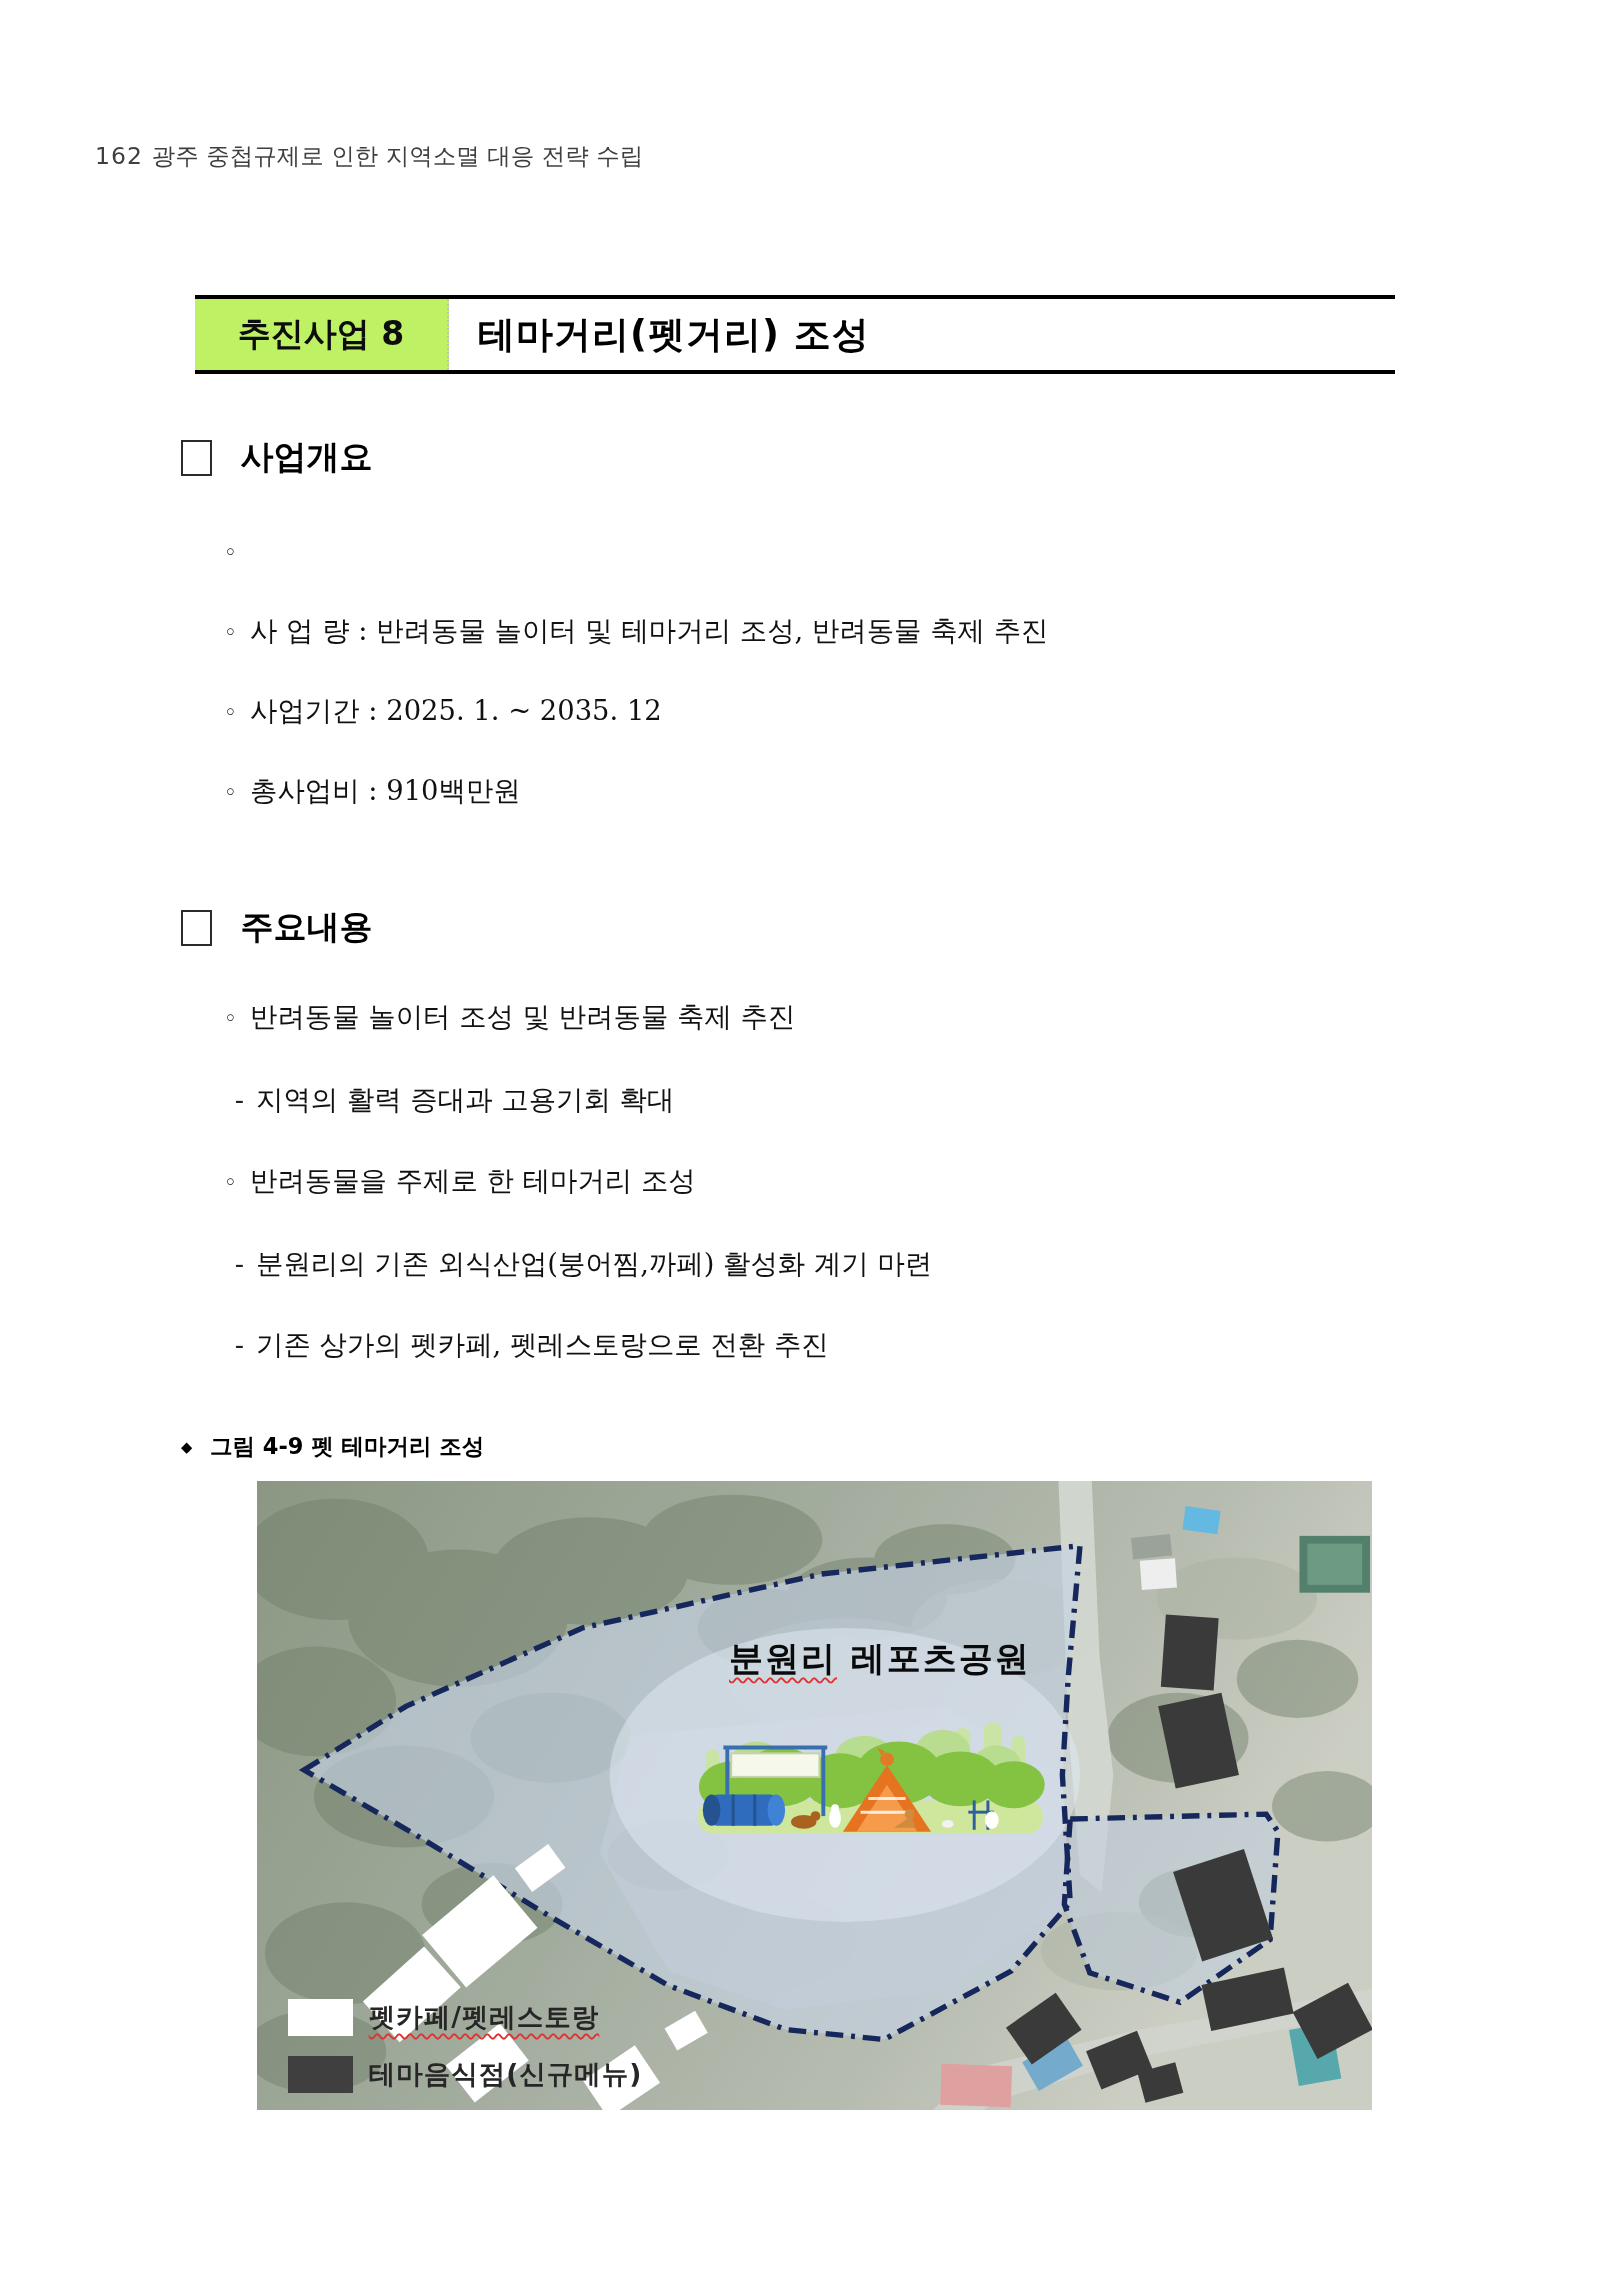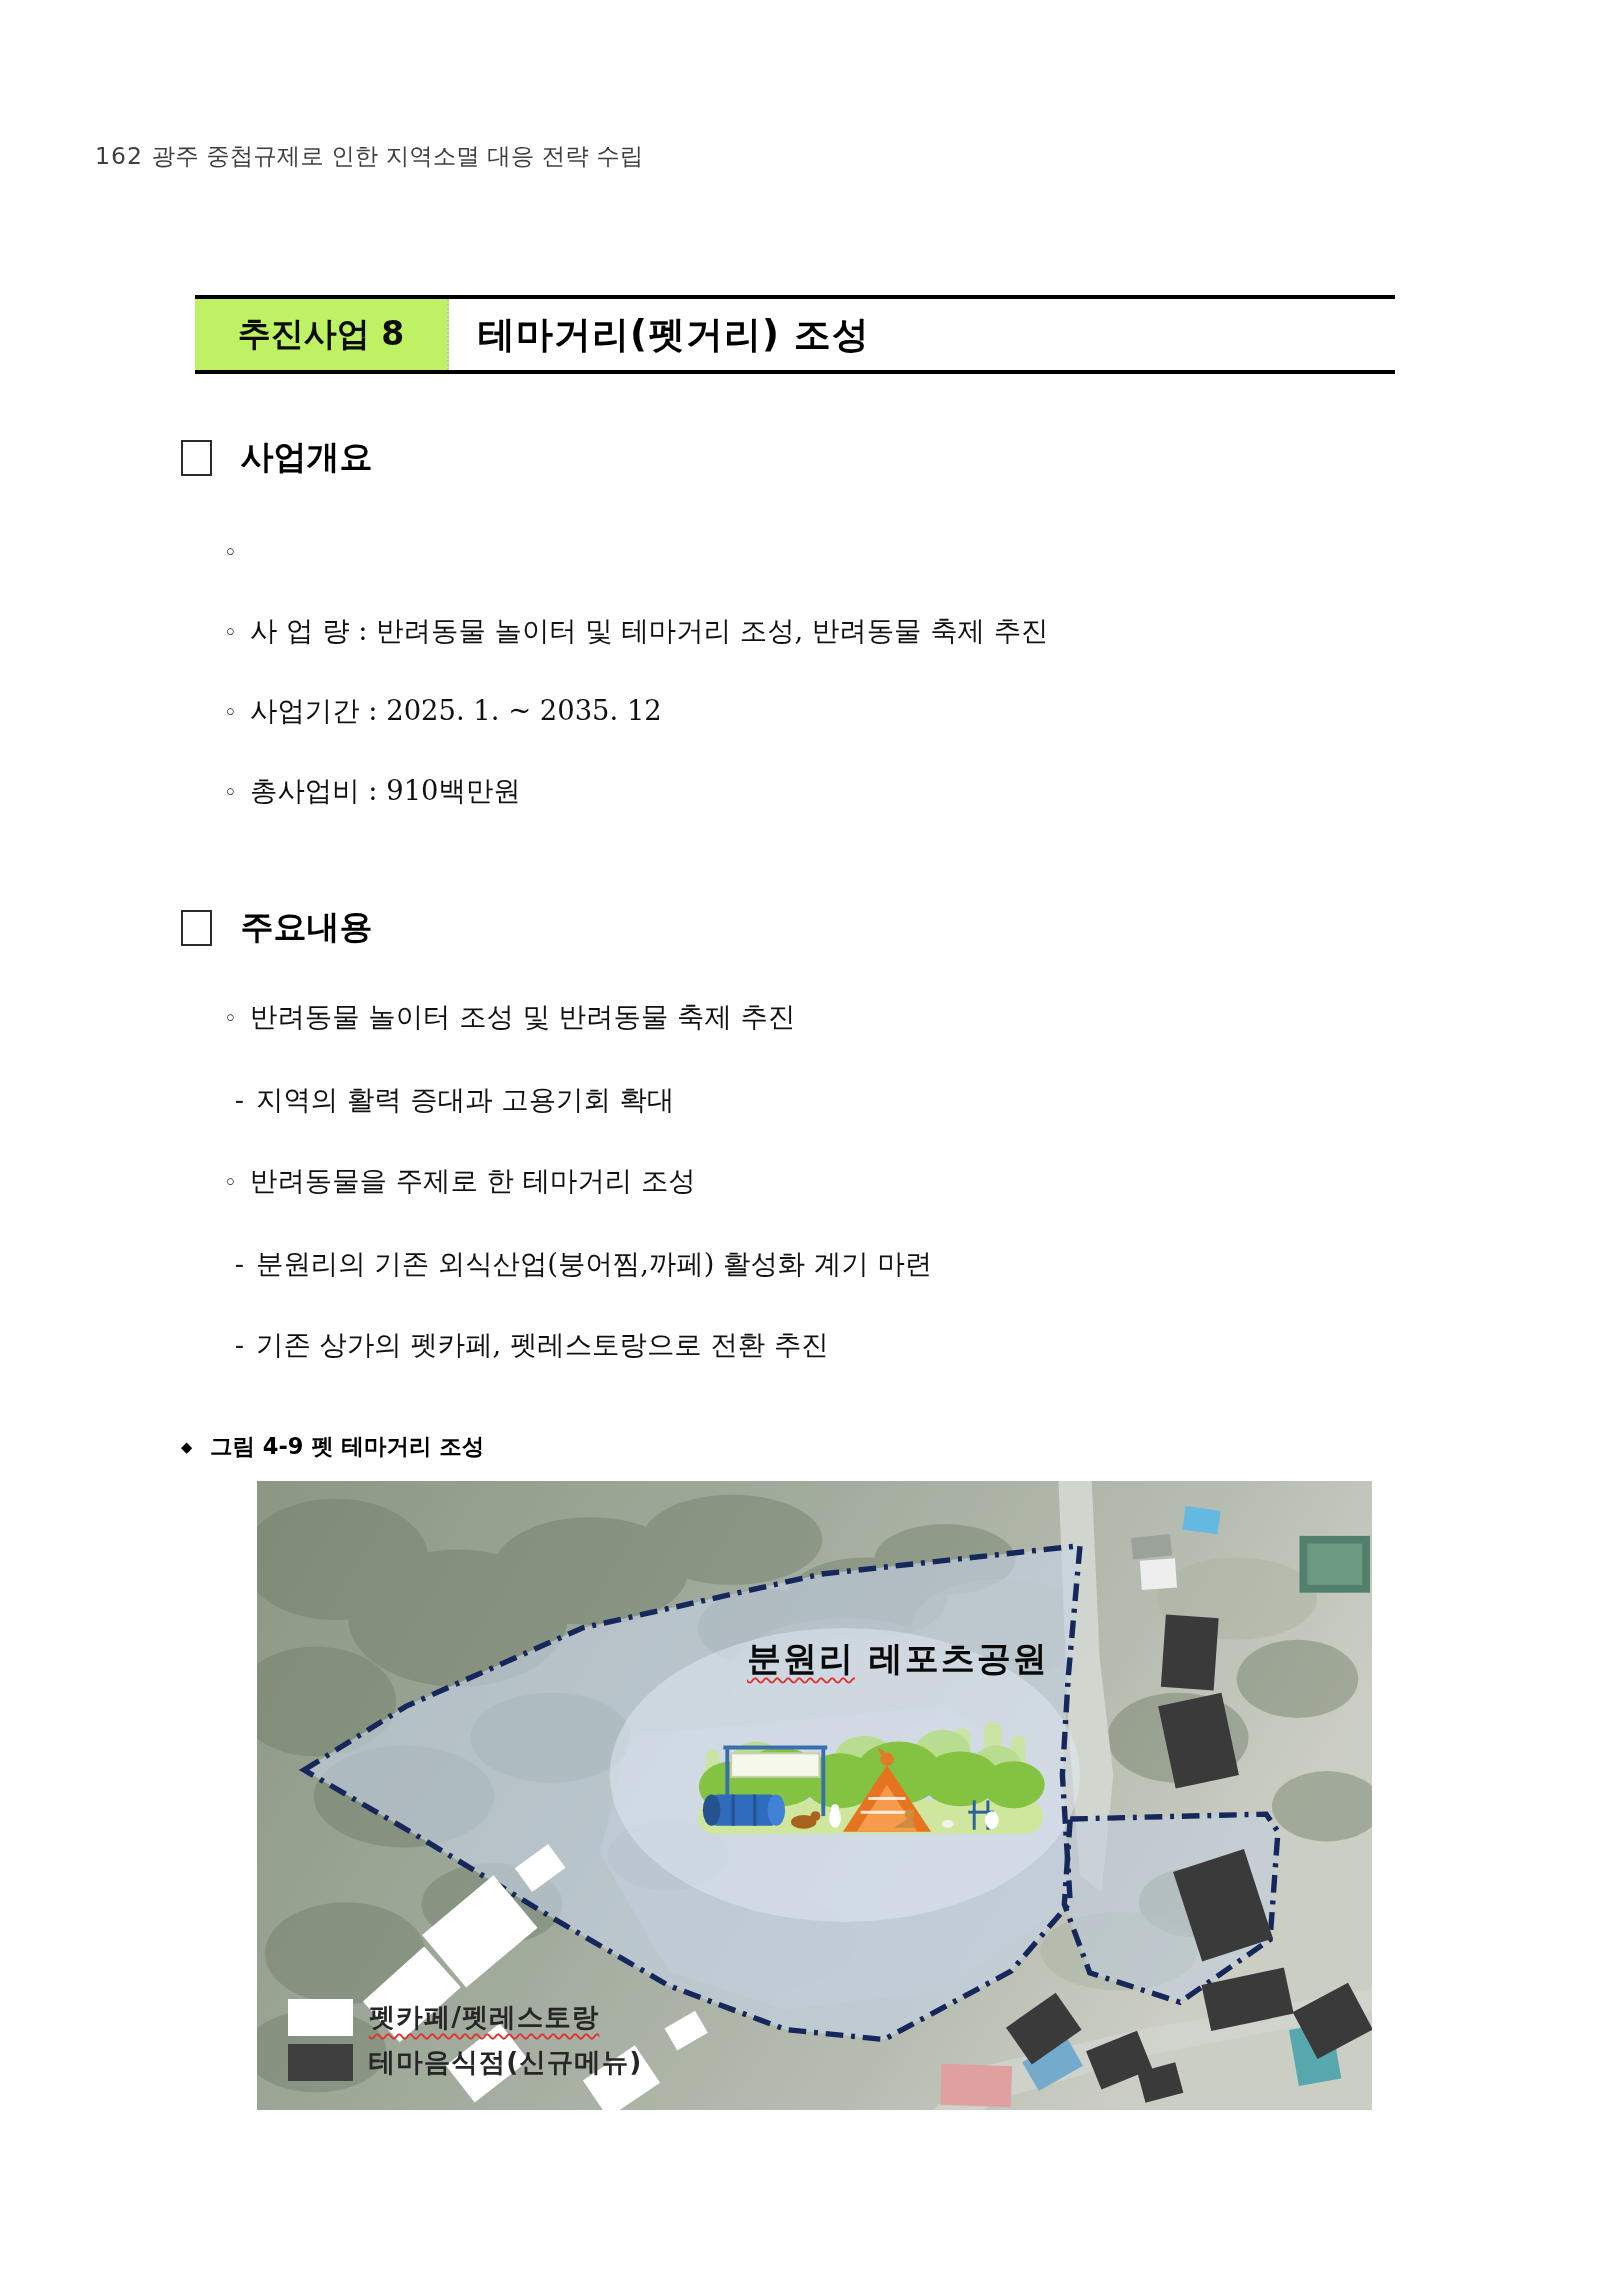--- a/index.html
+++ b/index.html
@@ -87,35 +87,35 @@
   
   .map{
     position:relative;
     margin:18.6px 0 0 257px;
     width:1115px;height:629px;
     overflow:hidden;
     background:#8d9a86;
   }
   .map svg{position:absolute;left:0;top:0;}
   .map-label{
-    position:absolute;left:490px;top:155px;
+    position:absolute;left:472px;top:155px;
     font-family:"DejaVu Sans", sans-serif;
     font-weight:bold;font-size:34px;color:#0a0a0a;
     letter-spacing:2px;white-space:nowrap;
   }
   .wavy{
     text-decoration-line:underline;
     text-decoration-style:wavy;
     text-decoration-color:#e03131;
     text-decoration-thickness:2px;
     text-underline-offset:6.9px;
   }
   .map-legend{
     position:absolute;left:31px;top:518px;
-    display:flex;flex-direction:column;gap:8px;
+    display:flex;flex-direction:column;gap:20px;
     font-family:"DejaVu Sans", sans-serif;
   }
   .legend-row{display:flex;align-items:center;gap:15.7px;}
   .swatch{width:65px;height:37px;flex:0 0 auto;}
   .swatch.white{background:#ffffff;}
   .swatch.dark{background:#3f3f3f;}
   .legend-label{
     font-size:26.5px;font-weight:bold;color:#262626;letter-spacing:1px;white-space:nowrap;
   }
 </style>

